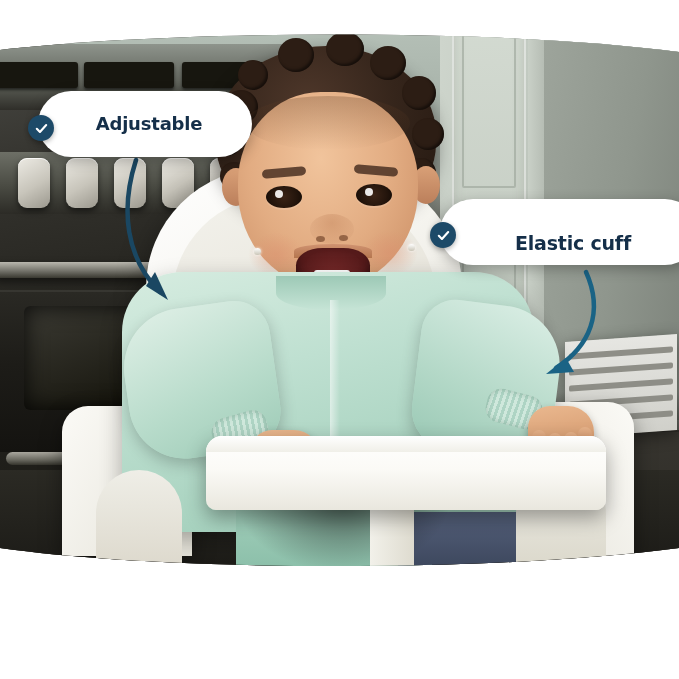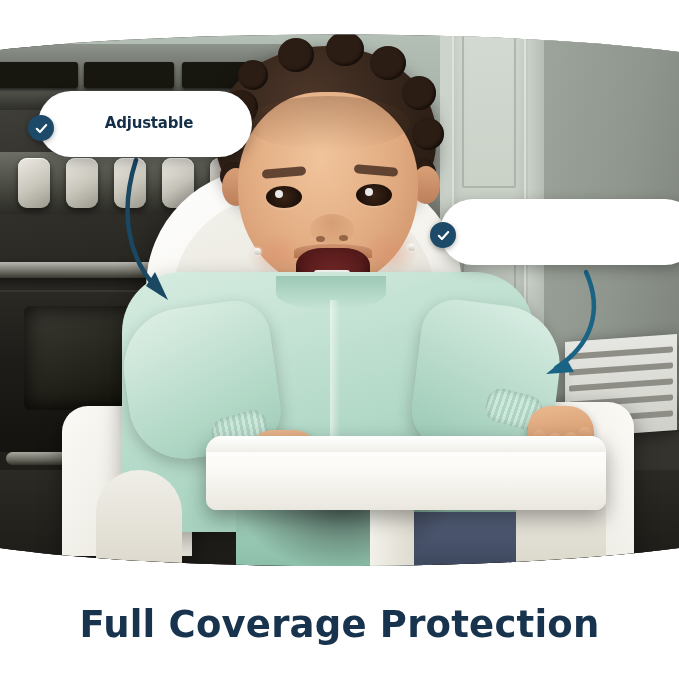--- a/index.html
+++ b/index.html
@@ -181,21 +181,21 @@
   .jeans{position:absolute;left:398px;top:512px;width:120px;height:58px;
     background:linear-gradient(180deg,#54607a,#3c465c);}
 
   
   .pill{
     position:absolute;background:#ffffff;border-radius:40px;
     box-shadow:0 4px 14px rgba(0,0,0,.28);
     display:flex;align-items:center;justify-content:center;text-align:center;
     color:#152f49;font-weight:bold;line-height:1.18;letter-spacing:-0.2px;
   }
-  .pill-left{left:38px;top:91px;width:182px;height:66px;font-size:15px;padding:0 12px 0 20px;}
+  .pill-left{left:38px;top:91px;width:182px;height:66px;font-size:18px;padding:0 12px 0 20px;}
   .pill-right{left:440px;top:199px;width:222px;height:66px;font-size:19px;padding:0 14px 0 22px;}
   .check{
     position:absolute;width:26px;height:26px;border-radius:50%;
     background:#1d4a68;display:flex;align-items:center;justify-content:center;
     box-shadow:0 2px 5px rgba(0,0,0,.3);
   }
   .check svg{width:15px;height:15px;display:block}
   .check-left{left:28px;top:115px}
   .check-right{left:430px;top:222px}
 
@@ -343,25 +343,23 @@
   </div>
   <div class="check check-left">
     <svg viewBox="0 0 24 24">
         <path d="M4.5 12.5 L9.5 17.5 L19.5 6.5" fill="none" stroke="#ffffff" stroke-width="3.4" stroke-linecap="round" stroke-linejoin="round"></path>
       </svg>
   </div>
 
   <div class="pill pill-right">
     <span>
       <br>
+      <span>Elastic cuff</span>
     </span>
   </div>
   <div class="check check-right">
     <svg viewBox="0 0 24 24">
         <path d="M4.5 12.5 L9.5 17.5 L19.5 6.5" fill="none" stroke="#ffffff" stroke-width="3.4" stroke-linecap="round" stroke-linejoin="round"></path>
       </svg>
   </div>
 
-  <div class="footer">
-    <span>Full Coverage Protection</span>
-  </div>
 
 </div>
 
 </body></html>

